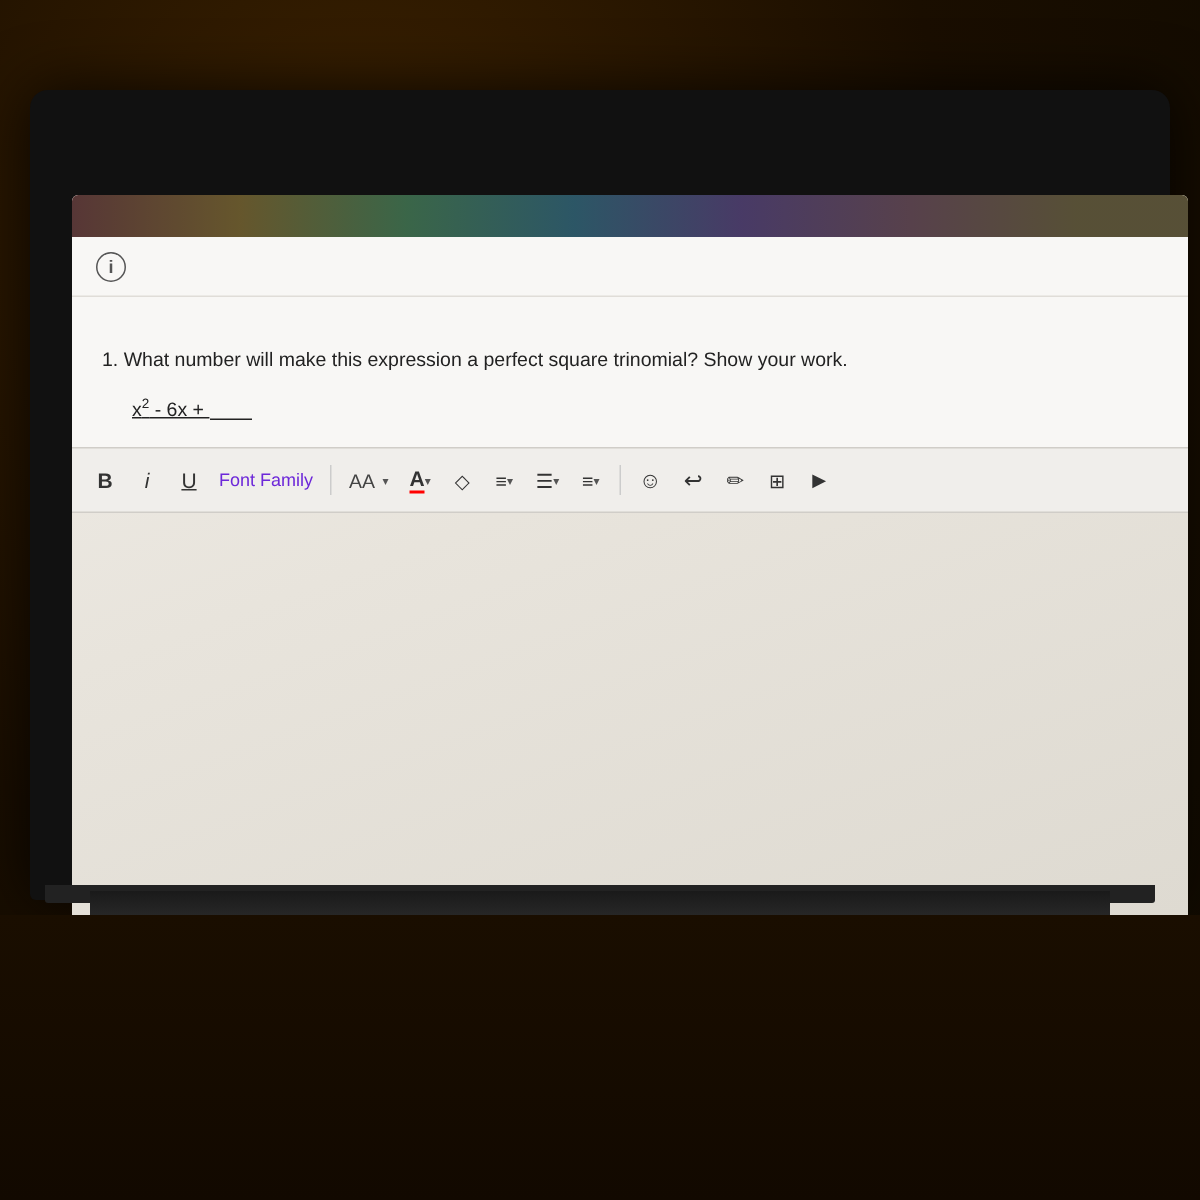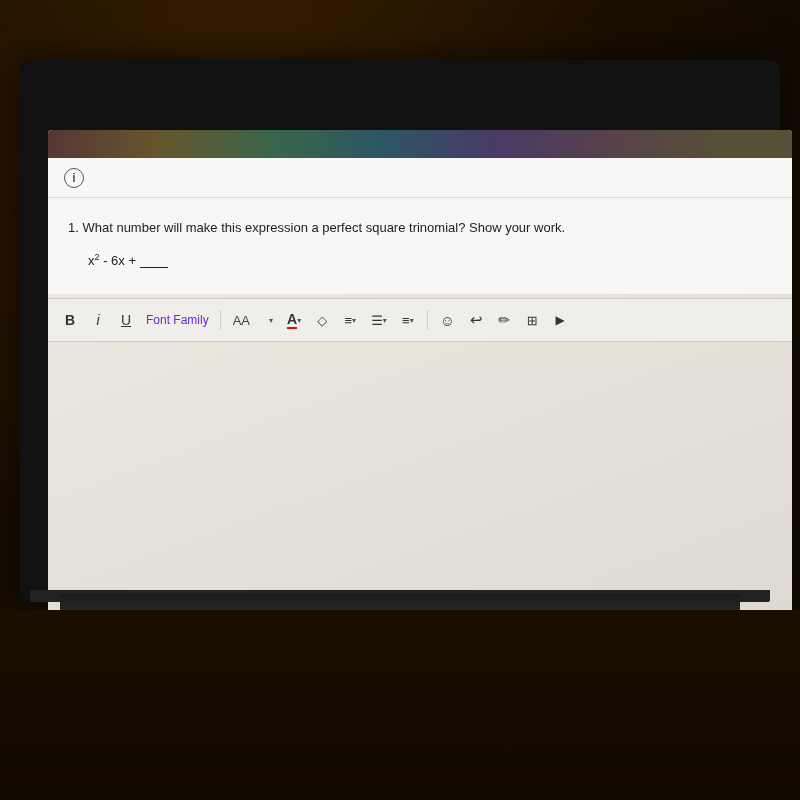--- a/index.html
+++ b/index.html
@@ -111,27 +111,29 @@
       width: 100%;
       padding: 20px 20px 16px 20px;
       background: #f8f7f5;
     }
 
     .question-text {
       font-size: 13px;
       color: #222;
       margin-bottom: 14px;
       line-height: 1.5;
+      margin-top: 12px;
     }
 
     .math-expression {
       font-size: 13px;
       color: #222;
       margin-left: 20px;
       margin-bottom: 10px;
+      text-decoration: underline;
     }
 
     .underline-blank {
       display: inline-block;
       width: 28px;
       border-bottom: 1.5px solid #222;
       vertical-align: bottom;
     }
 
     
@@ -180,21 +182,21 @@
       height: 20px;
       background: #ccc;
       margin: 0 3px;
     }
 
     .toolbar-icon {
       font-size: 13px;
       color: #444;
       display: flex;
       align-items: center;
-      gap: 19px;
+      gap: 5px;
     }
 
     .dropdown-arrow {
       font-size: 8px;
       color: #555;
     }
 
     
     .laptop-base {
       position: absolute;

